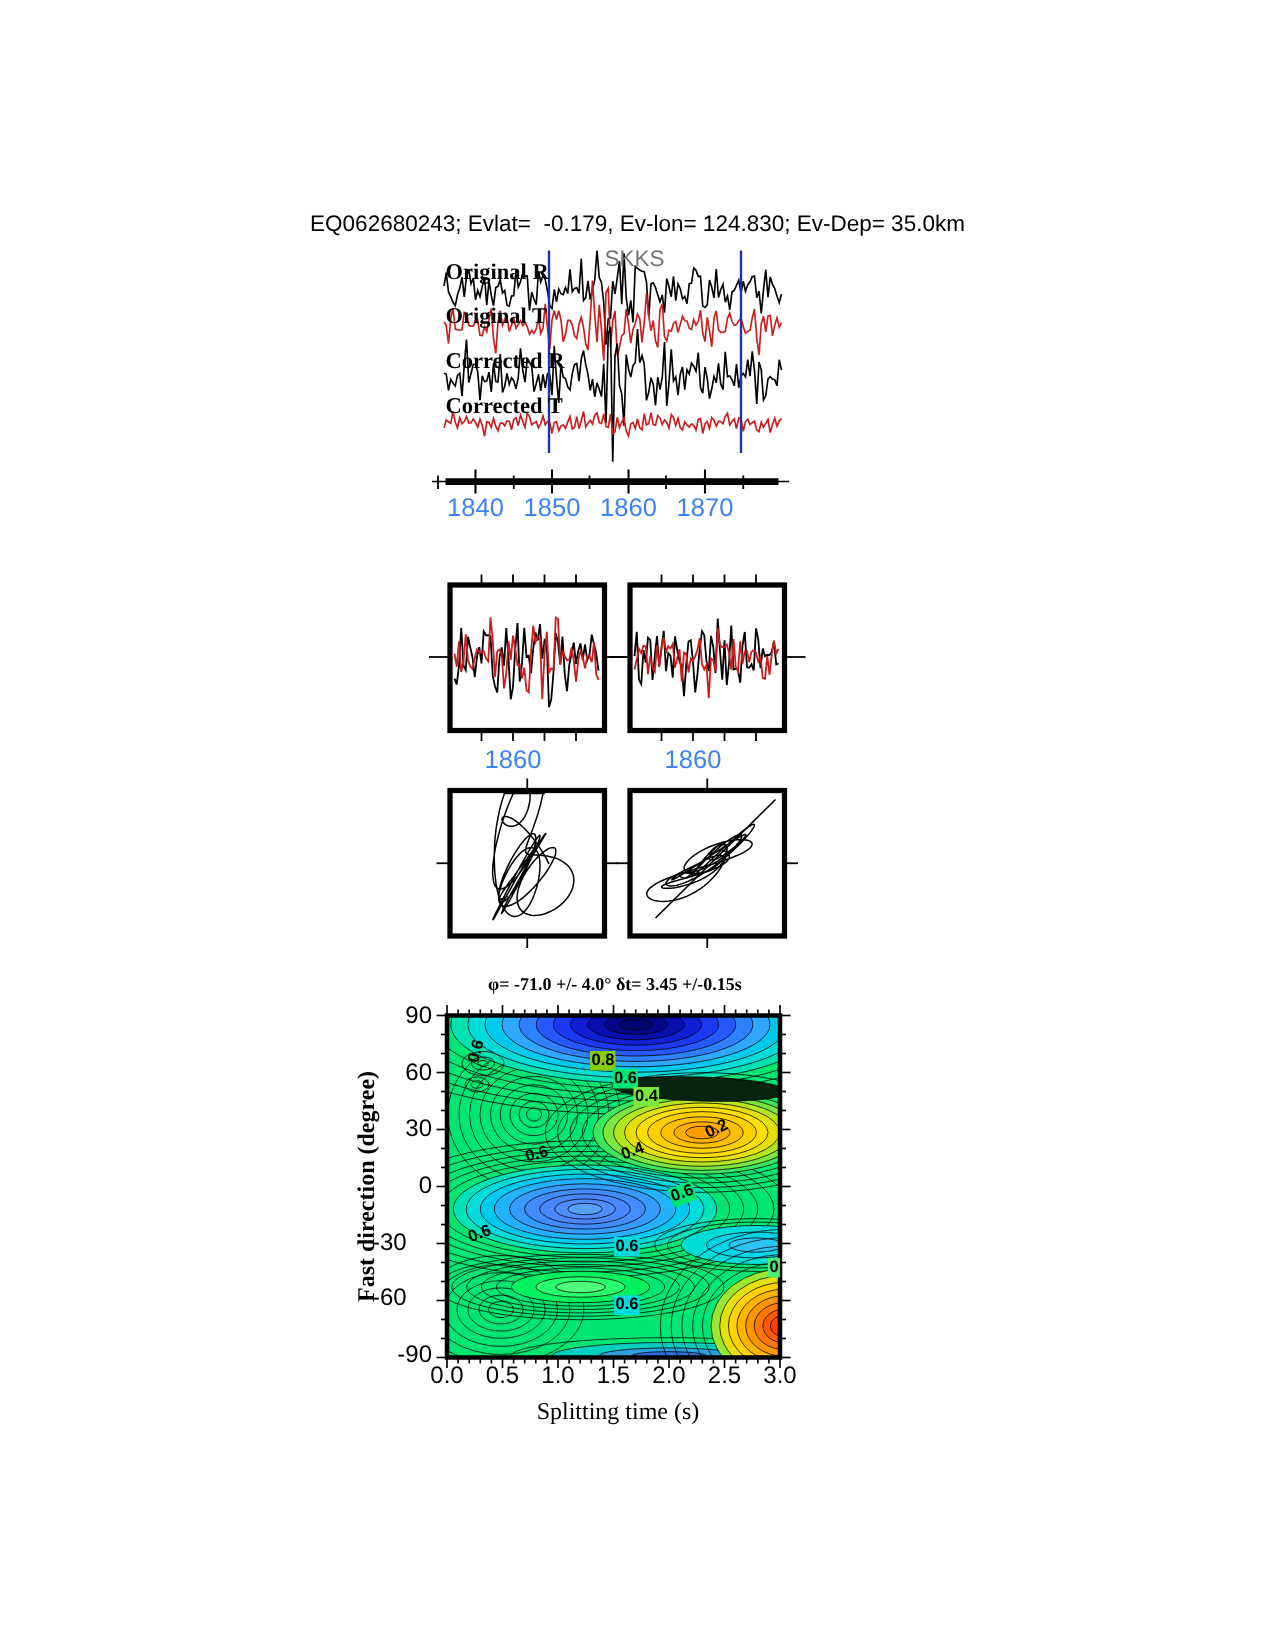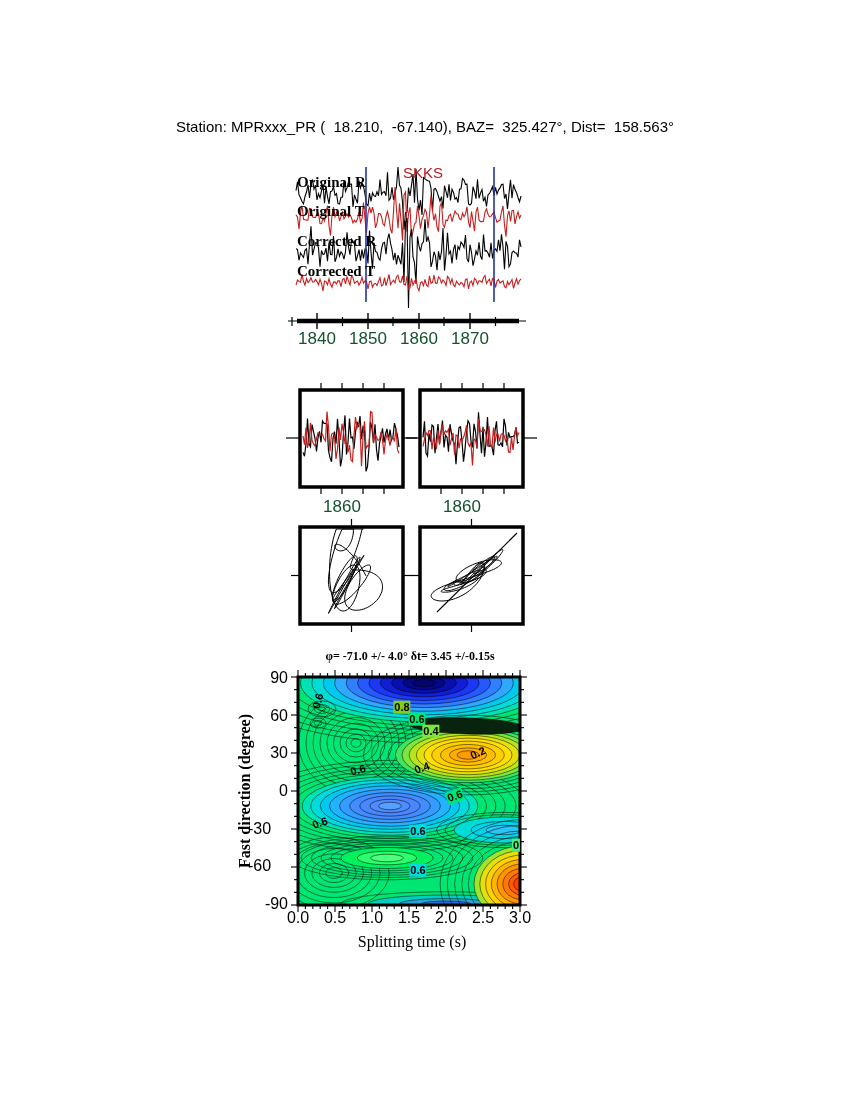--- a/index.html
+++ b/index.html
@@ -5,21 +5,21 @@
   html,body{margin:0;padding:0;background:#fff;}
   .page{position:relative;width:850px;height:1100px;background:#ffffff;overflow:hidden;
         font-family:"Liberation Sans",sans-serif;}
   .abs{position:absolute;}
   .sans{font-family:"Liberation Sans",sans-serif;}
   .serif{font-family:"Liberation Serif",serif;}
   .ctr{text-align:center;}
   .pre{white-space:pre;}
   .clabel{position:absolute;font:bold 11px "Liberation Sans",sans-serif;color:#000;
           transform:translate(-50%,-50%);padding:0 1px;line-height:1.15;z-index:3;}
-  .ticklbl{position:absolute;font-size:17px;color:#14532d;}
+  .ticklbl{position:absolute;font-size:17px;color:#3b82f6;}
   svg{position:absolute;left:0;top:0;}
 </style>
 </head>
 <body>
 
 <div class="page">
 
   <svg id="gfx" width="850" height="1100" viewBox="0 0 850 1100">
     <g id="g-seis">
         <path d="M296 190.6L297.5 181.8L299 194.7L300.5 197.8L302 201.5L303.5 203.9L305 196.5L306.5 192.0L308 184.7L309.5 198.0L311 184.2L312.5 179.5L314 189.2L315.5 185.3L317 199.9L318.5 193.6L320 197.8L321.5 190.9L323 184.7L324.5 203.3L326 187.2L327.5 196.7L329 203.8L330.5 191.7L332 190.9L333.5 186.7L335 195.3L336.5 193.6L338 203.5L339.5 204.1L341 197.3L342.5 197.1L344 180.1L345.5 191.4L347 187.9L348.5 181.9L350 184.2L351.5 184.0L353 207.0L354.5 194.8L356 199.3L357.5 203.2L359 180.7L360.5 188.0L362 183.4L363.5 186.5L365 194.1L366.5 203.8L368 205.7L369.5 193.0L371 201.3L372.5 192.8L374 195.8L375.5 196.4L377 191.7L378.5 195.7L380 179.5L381.5 194.5L383 192.3L384.5 191.8L386 195.7L387.5 172.3L389 200.3L390.5 198.4L392 187.3L393.5 199.8L395 192.5L396.5 186.8L398 167.0L399.5 185.0L401 188.4L402.5 202.0L404 229.8L405.5 212.5L407 212.2L408.5 187.5L410 196.0L411.5 185.2L413 174.0L414.5 202.8L416 168.9L417.5 198.7L419 210.3L420.5 200.2L422 215.0L423.5 177.6L425 178.9L426.5 180.0L428 180.8L429.5 181.1L431 188.1L432.5 211.1L434 189.2L435.5 188.5L437 191.7L438.5 196.5L440 201.2L441.5 196.6L443 208.4L444.5 185.7L446 191.3L447.5 197.8L449 184.2L450.5 200.5L452 189.3L453.5 192.5L455 199.2L456.5 197.6L458 202.5L459.5 189.2L461 188.9L462.5 178.6L464 180.1L465.5 184.4L467 184.1L468.5 203.9L470 205.0L471.5 203.2L473 186.7L474.5 191.5L476 198.6L477.5 179.3L479 198.3L480.5 193.1L482 189.5L483.5 201.4L485 197.3L486.5 206.5L488 194.7L489.5 193.5L491 190.2L492.5 186.7L494 195.5L495.5 187.4L497 194.1L498.5 189.8L500 187.9L501.5 184.5L503 184.1L504.5 198.5L506 194.0L507.5 209.0L509 193.3L510.5 179.8L512 198.2L513.5 184.6L515 189.6L516.5 192.4L518 197.5L519.5 201.8L521 196.0" fill="none" stroke="#000000" stroke-width="1.1"></path>
@@ -279,23 +279,23 @@
         <ellipse cx="225" cy="207" rx="9.4" ry="7.3" fill="#ff4000" stroke="#000" stroke-width="0.5"></ellipse>
         <ellipse cx="24" cy="32" rx="14.0" ry="8.0" fill="none" stroke="#000" stroke-width="0.5"></ellipse>
         <ellipse cx="24" cy="32" rx="7.7" ry="4.4" fill="none" stroke="#000" stroke-width="0.5"></ellipse>
         <ellipse cx="24" cy="32" rx="3.5" ry="2.0" fill="none" stroke="#000" stroke-width="0.5"></ellipse>
         <ellipse cx="20" cy="46" rx="8.0" ry="5.0" fill="none" stroke="#000" stroke-width="0.5"></ellipse>
         <ellipse cx="20" cy="46" rx="4.0" ry="2.5" fill="none" stroke="#000" stroke-width="0.5"></ellipse>
       </svg>
     <rect x="298" y="677" width="222" height="228" fill="none" stroke="#000" stroke-width="3"></rect>
   </svg>
 
-  <div class="abs sans ctr pre" style="left:0;top:118px;width:850px;font-size:15px;">Station: MPRxxx_PR (  18.210,  -67.140), BAZ=  325.427°, Dist=  158.563°</div>
-
-  <div class="abs sans" style="left:403px;top:164px;font-size:15px;color:#b91c1c;">SKKS</div>
+  <div class="abs sans ctr pre" style="left:0;top:141px;width:850px;font-size:15px;">EQ062680243; Evlat=  -0.179, Ev-lon= 124.830; Ev-Dep= 35.0km</div>
+
+  <div class="abs sans" style="left:403px;top:164px;font-size:15px;color:#737373;">SKKS</div>
   <div class="abs serif" style="left:297px;top:174px;font-size:15px;font-weight:bold;">Original R</div>
   <div class="abs serif" style="left:297px;top:203px;font-size:15px;font-weight:bold;">Original T</div>
   <div class="abs serif" style="left:297px;top:233px;font-size:15px;font-weight:bold;">Corrected R</div>
   <div class="abs serif" style="left:297px;top:263px;font-size:15px;font-weight:bold;">Corrected T</div>
   <div class="ticklbl ctr" style="left:287px;top:329px;width:60px;">1840</div>
   <div class="ticklbl ctr" style="left:338px;top:329px;width:60px;">1850</div>
   <div class="ticklbl ctr" style="left:389px;top:329px;width:60px;">1860</div>
   <div class="ticklbl ctr" style="left:440px;top:329px;width:60px;">1870</div>
 
   <div class="ticklbl ctr" style="left:312px;top:497px;width:60px;">1860</div>

